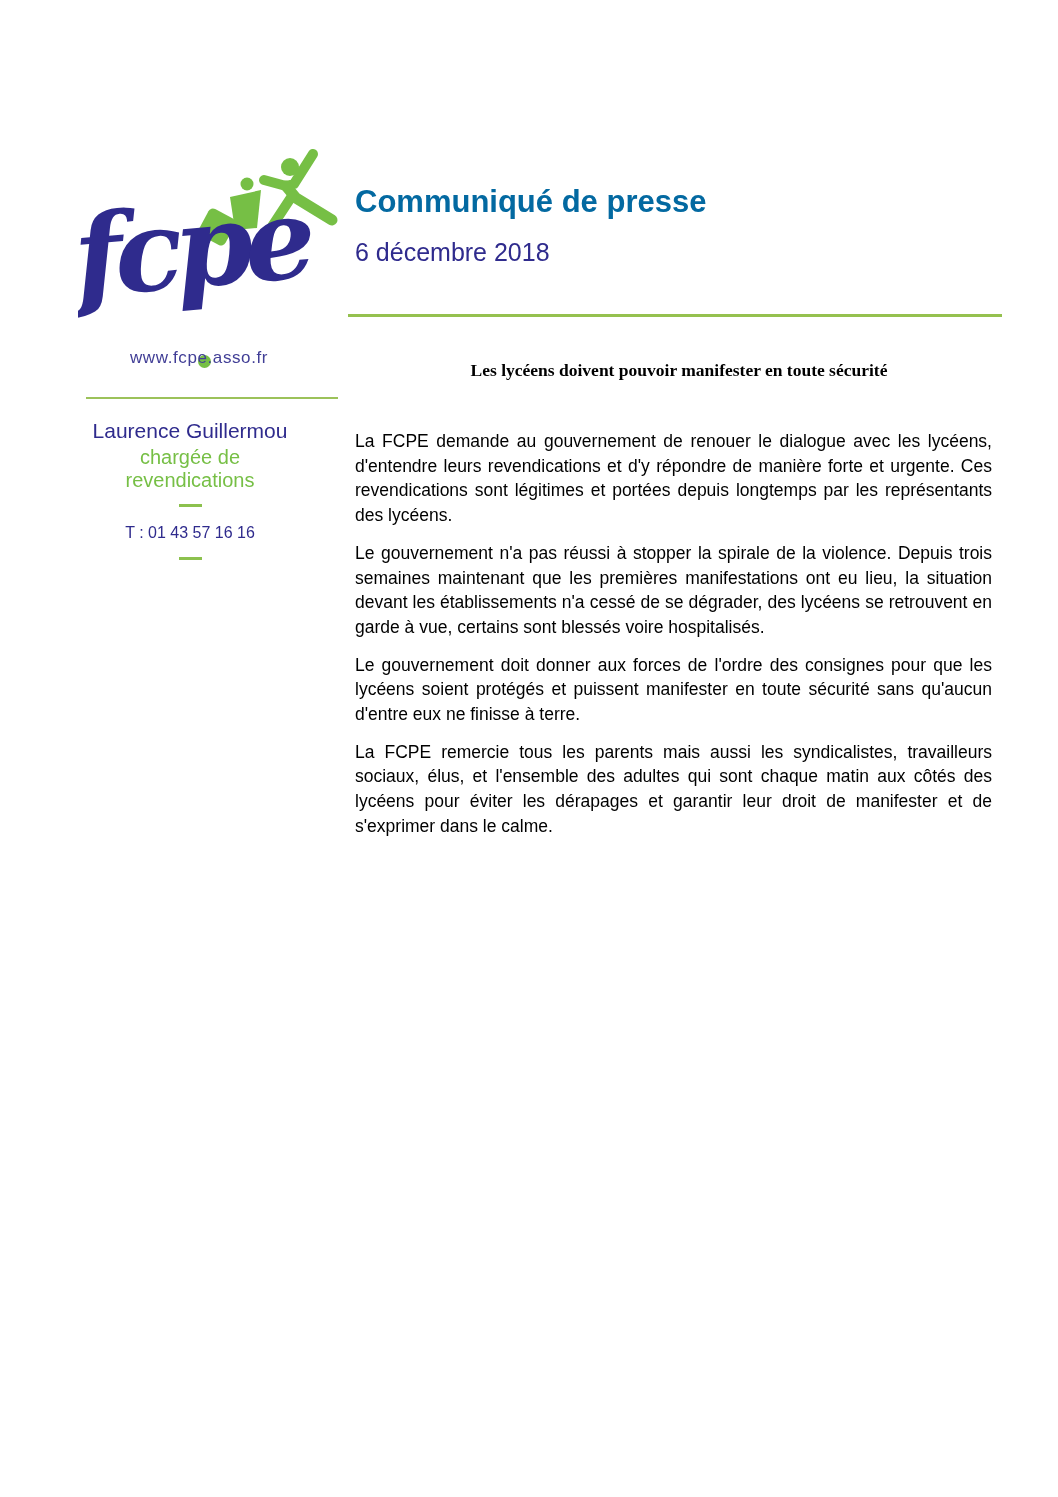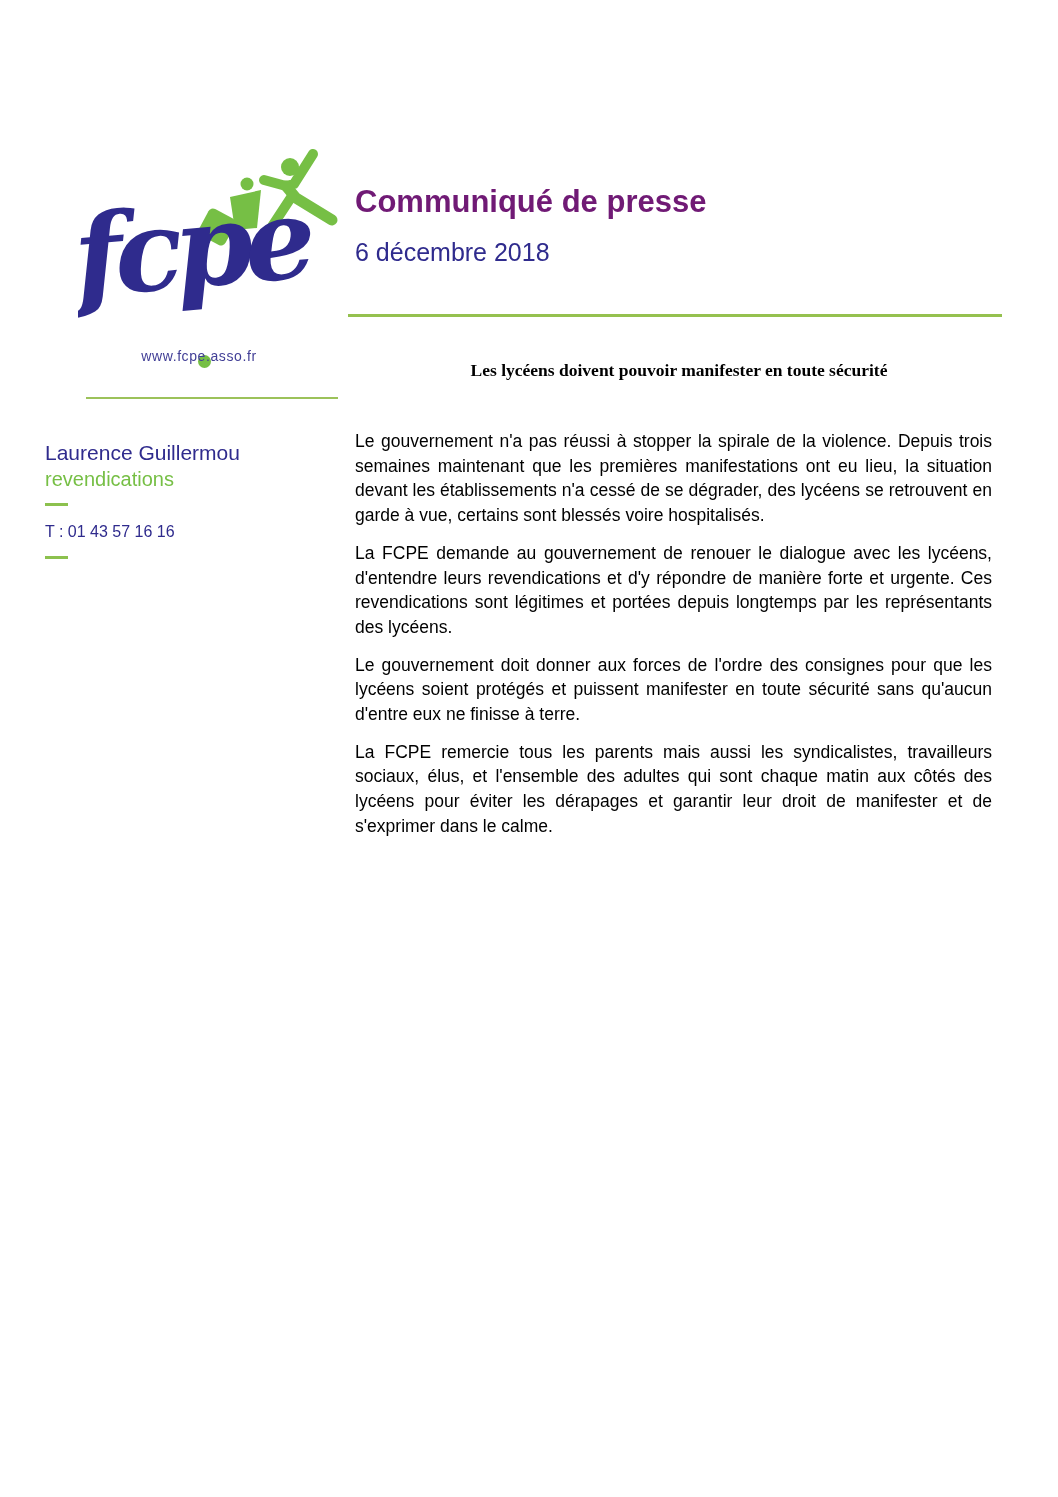--- a/index.html
+++ b/index.html
@@ -17,39 +17,39 @@
 
   
   .logo-svg { left: 78px; top: 140px; width: 262px; height: 210px; }
   .green-dot {
     left: 198px; top: 355px; width: 13px; height: 13px;
     background: #76BF45; border-radius: 50%;
   }
   .website {
     left: 58px; top: 348px; width: 282px;
     text-align: center;
-    font-size: 14px; letter-spacing: 0.6px;
+    font-size: 17px; letter-spacing: 0.6px;
     color: #413E96;
   }
   .left-rule { left: 86px; top: 397px; width: 252px; height: 2px; background: #9CC25A; }
 
   
-  .contact { left: 45px; top: 440px; width: 290px; text-align: left; }
+  .contact { left: 45px; top: 418px; width: 290px; text-align: center; }
   .contact-name { font-size: 21px; line-height: 26px; color: #2F2B8D; margin-bottom: 2px; }
   .contact-role { font-size: 20px; line-height: 23px; color: #76BF45; }
   .sep-dash {
     display: inline-block; width: 23px; height: 3px;
     background: #8CC14E; margin: 12px 0 10px 0;
   }
   .contact-line { font-size: 16px; line-height: 24px; color: #2F2B8D; }
 
   
   .doc-title {
     left: 355px; top: 184px; width: 648px;
-    font-size: 31px; font-weight: bold; color: #701a75;
+    font-size: 31px; font-weight: bold; color: #0369a1;
   }
   .doc-date {
     left: 355px; top: 238px; width: 637px;
     font-size: 25px; color: #2F2B8D;
   }
   .top-rule { left: 348px; top: 314px; width: 654px; height: 3px; background: #95C14F; }
   .headline {
     left: 355px; top: 360px; width: 648px;
     text-align: center;
     font-size: 17.5px; font-weight: bold; color: #000000; font-family: Liberation Serif, serif;
@@ -83,34 +83,35 @@
   </svg>
 
   <div class="abs green-dot"></div>
 
   <div class="abs website">www.fcpe.asso.fr</div>
 
   <div class="abs left-rule"></div>
 
   <div class="abs contact">
     <div class="contact-name">Laurence Guillermou</div>
+    <div class="contact-role">chargée de</div>
     <div class="contact-role">revendications</div>
     <div><span class="sep-dash"></span></div>
     <div class="contact-line">T : 01 43 57 16 16</div>
     <div><span class="sep-dash"></span></div>
   </div>
 
   <h1 class="abs doc-title">Communiqué de presse</h1>
 
   <div class="abs doc-date">6 décembre 2018</div>
 
   <div class="abs top-rule"></div>
 
   <div class="abs headline">Les lycéens doivent pouvoir manifester en toute sécurité</div>
 
   <div class="abs body-text">
+    <p>La FCPE demande au gouvernement de renouer le dialogue avec les lycéens, d'entendre leurs revendications et d'y répondre de manière forte et urgente. Ces revendications sont légitimes et portées depuis longtemps par les représentants des lycéens.</p>
     <p>Le gouvernement n'a pas réussi à stopper la spirale de la violence. Depuis trois semaines maintenant que les premières manifestations ont eu lieu, la situation devant les établissements n'a cessé de se dégrader, des lycéens se retrouvent en garde à vue, certains sont blessés voire hospitalisés.</p>
-    <p>La FCPE demande au gouvernement de renouer le dialogue avec les lycéens, d'entendre leurs revendications et d'y répondre de manière forte et urgente. Ces revendications sont légitimes et portées depuis longtemps par les représentants des lycéens.</p>
     <p>Le gouvernement doit donner aux forces de l'ordre des consignes pour que les lycéens soient protégés et puissent manifester en toute sécurité sans qu'aucun d'entre eux ne finisse à terre.</p>
     <p>La FCPE remercie tous les parents mais aussi les syndicalistes, travailleurs sociaux, élus, et l'ensemble des adultes qui sont chaque matin aux côtés des lycéens pour éviter les dérapages et garantir leur droit de manifester et de s'exprimer dans le calme.</p>
   </div>
 
 </div>
 
 </body></html>

